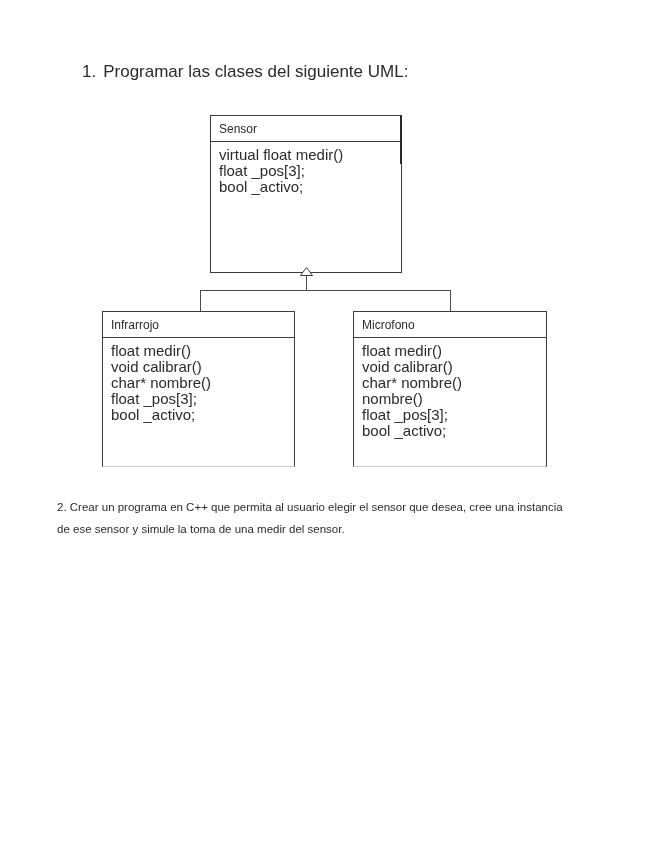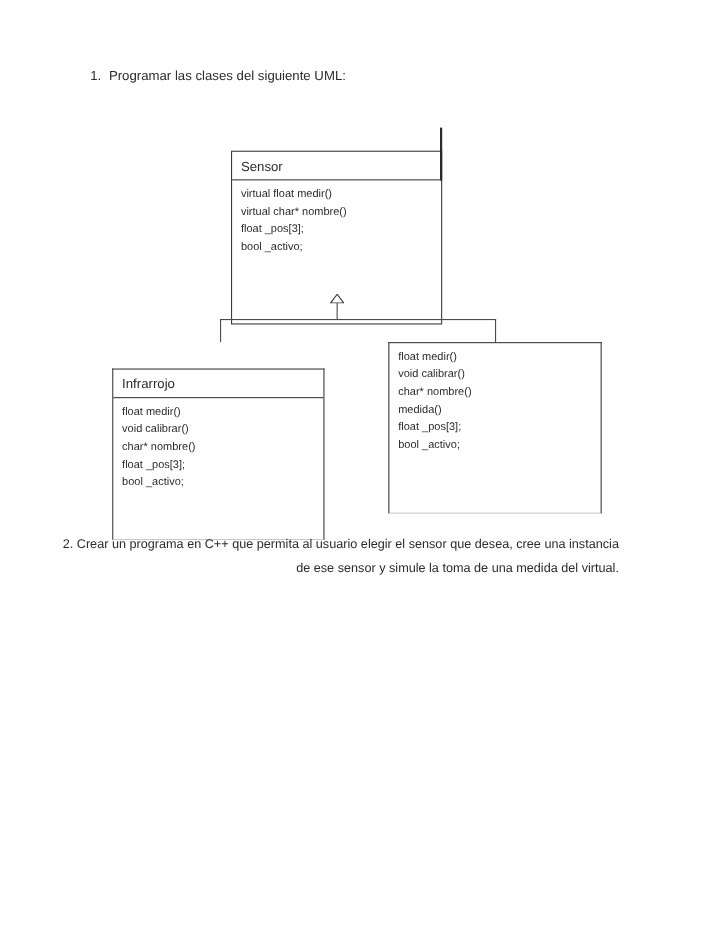--- a/index.html
+++ b/index.html
@@ -13,57 +13,56 @@
     height: 848px;
     background: #ffffff;
     font-family: "Liberation Sans", sans-serif;
     color: #2b2b2b;
     overflow: hidden;
   }
   .task1 {
     position: absolute;
     left: 82px;
     top: 62px;
-    font-size: 12px;
+    font-size: 17px;
     white-space: nowrap;
   }
   .task1 .num {
     display: inline-block;
     margin-right: 7px;
   }
   .task2 {
     position: absolute;
     left: 57px;
-    top: 484px;
+    top: 496px;
     font-size: 11.5px;
     line-height: 22px;
     white-space: nowrap;
-    text-align: right;
   }
   .class-box {
     position: absolute;
     box-sizing: border-box;
     background: #ffffff;
     border: 1px solid #3c3c3c;
   }
-  .class-box.sensor     { left: 210px; top: 115px; width: 192px; height: 158px; margin-top: 22px; }
-  .class-box.infrarrojo { left: 102px; top: 311px; width: 193px; height: 156px; border-bottom-color: #c9c9c9; margin-top: 24px; }
+  .class-box.sensor     { left: 210px; top: 115px; width: 192px; height: 158px; }
+  .class-box.infrarrojo { left: 102px; top: 311px; width: 193px; height: 156px; border-bottom-color: #c9c9c9; }
   .class-box.microfono  { left: 353px; top: 311px; width: 194px; height: 156px; border-bottom-color: #c9c9c9; }
   .class-title {
     box-sizing: border-box;
     height: 26px;
     border-bottom: 1px solid #3c3c3c;
     padding: 6px 0 0 8px;
     font-size: 12px;
   }
   .class-members {
     padding: 5px 0 0 8px;
   }
   .member {
-    font-size: 10px;
+    font-size: 15px;
     line-height: 16px;
     white-space: nowrap;
   }
   .connector {
     position: absolute;
     background: #4a4a4a;
   }
   .conn-v-top    { left: 306px; top: 273px; width: 1px; height: 17px; }
   .conn-h        { left: 200px; top: 290px; width: 251px; height: 1px; }
   .conn-v-left   { left: 200px; top: 290px; width: 1px; height: 21px; }
@@ -92,21 +91,20 @@
   <div class="task1">
     <span class="num">1.</span><span>Programar las clases del siguiente UML:</span>
   </div>
 
   <div>
 
     <div class="class-box sensor">
       <div class="class-title">Sensor</div>
       <div class="class-members">
         <div class="member">virtual float medir()</div>
-        <div class="member">virtual char* nombre()</div>
         <div class="member">float _pos[3];</div>
         <div class="member">bool _activo;</div>
       </div>
     </div>
     <div class="sensor-right-accent"></div>
 
     <div class="connector conn-v-top"></div>
     <div class="connector conn-h"></div>
     <div class="connector conn-v-left"></div>
     <div class="connector conn-v-right"></div>
@@ -119,30 +117,31 @@
       <div class="class-members">
         <div class="member">float medir()</div>
         <div class="member">void calibrar()</div>
         <div class="member">char* nombre()</div>
         <div class="member">float _pos[3];</div>
         <div class="member">bool _activo;</div>
       </div>
     </div>
 
     <div class="class-box microfono">
+      <div class="class-title">Microfono</div>
       <div class="class-members">
         <div class="member">float medir()</div>
         <div class="member">void calibrar()</div>
         <div class="member">char* nombre()</div>
-        <div class="member">medida()</div>
+        <div class="member">nombre()</div>
         <div class="member">float _pos[3];</div>
         <div class="member">bool _activo;</div>
       </div>
     </div>
 
   </div>
 
   <div class="task2">
     <div>2. Crear un programa en C++ que permita al usuario elegir el sensor que desea, cree una instancia</div>
-    <div>de ese sensor y simule la toma de una medida del virtual.</div>
+    <div>de ese sensor y simule la toma de una medir del sensor.</div>
   </div>
 
 </div>
 
 </body></html>

